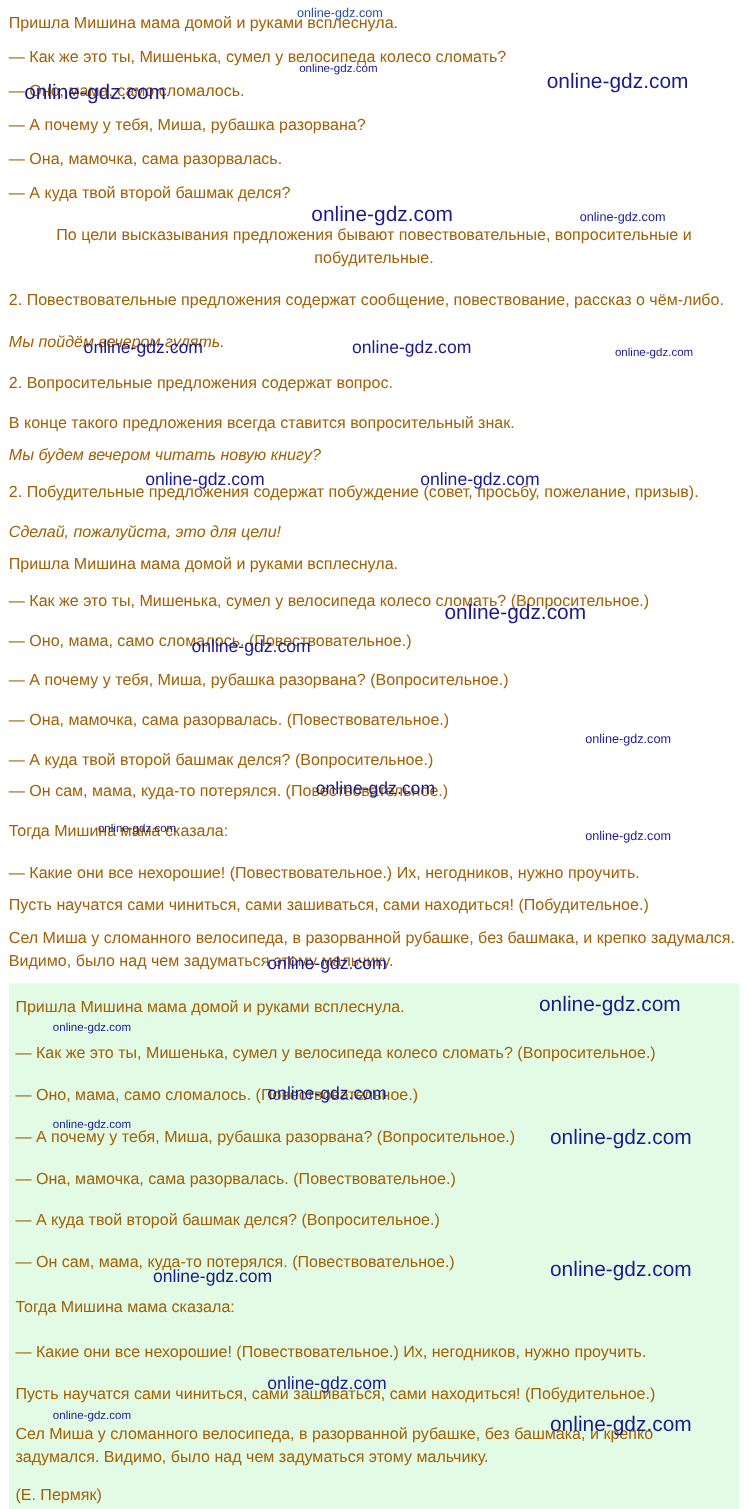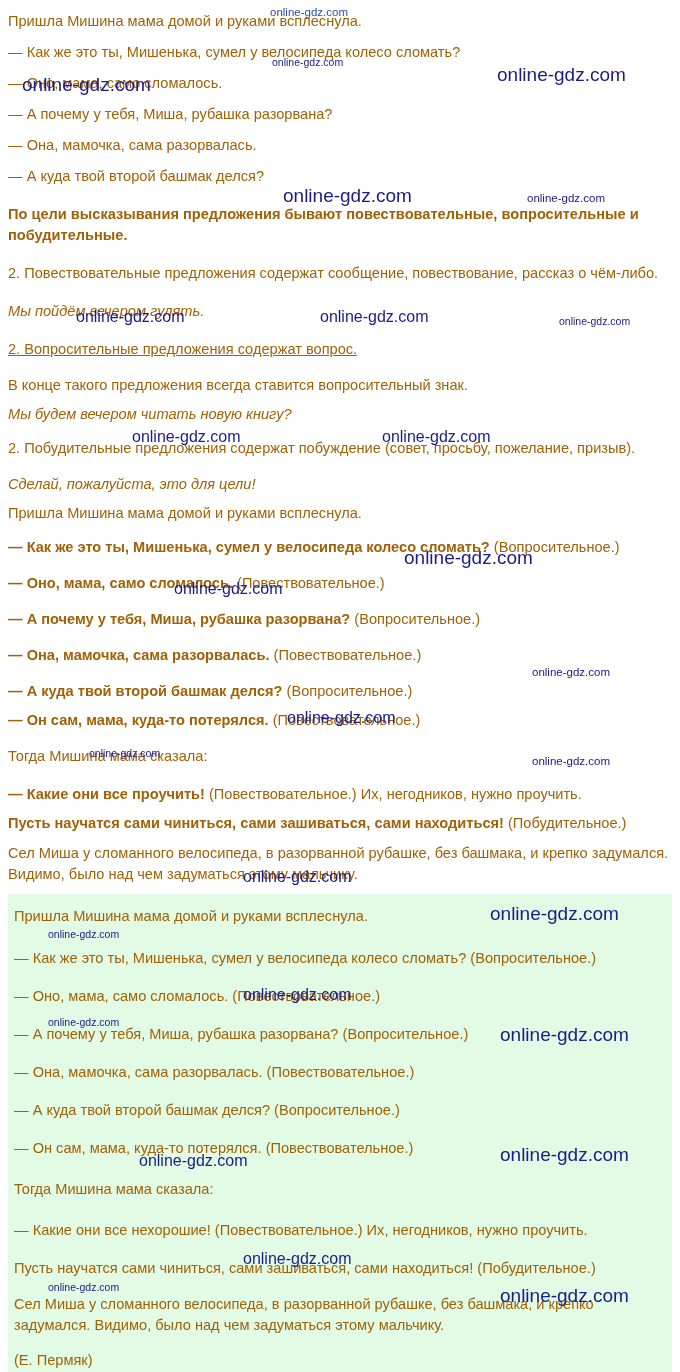--- a/index.html
+++ b/index.html
@@ -22,21 +22,21 @@
     box-sizing: border-box;
     padding: 6px 8px 4px 8px;
   }
   p {
     margin: 0 0 0 0;
     font-size: 14.6px;
     line-height: 21px;
     padding: 5px 0 5px 0;
     color: #a16207;
   }
-  .b { font-weight: bold; }
+  .b { font-weight: normal; text-align: center; }
   .i { font-style: italic; }
   .tight { padding: 3px 0 3px 0; }
   .answer-block {
     background: #e2fbe4;
     padding: 6px 6px 10px 6px;
     margin-top: 6px;
   }
   .answer-block p {
     font-size: 14.6px;
     line-height: 21px;
@@ -98,21 +98,21 @@
   <p>— Оно, мама, само сломалось.</p>
   <p>— А почему у тебя, Миша, рубашка разорвана?</p>
   <p>— Она, мамочка, сама разорвалась.</p>
   <p>— А куда твой второй башмак делся?</p>
 
   <p class="b" style="padding-top:12px;">По цели высказывания предложения бывают повествовательные, вопросительные и побудительные.</p>
 
   <p style="padding-top:12px;">2. Повествовательные предложения содержат сообщение, повествование, рассказ о чём-либо.</p>
   <p class="i" style="padding-top:12px;">Мы пойдём вечером гулять.</p>
 
-  <p style="padding-top:12px;text-decoration:underline;">2. Вопросительные предложения содержат вопрос.</p>
+  <p style="padding-top:12px;">2. Вопросительные предложения содержат вопрос.</p>
   <p style="padding-top:10px;">В конце такого предложения всегда ставится вопросительный знак.</p>
   <p class="i tight">Мы будем вечером читать новую книгу?</p>
 
   <p style="padding-top:10px;">2. Побудительные предложения содержат побуждение (совет, просьбу, пожелание, призыв).</p>
   <p class="i" style="padding-top:10px;">Сделай, пожалуйста, это для цели!</p>
 
   <p class="tight">Пришла Мишина мама домой и руками всплеснула.</p>
 
   <p style="padding-top:10px;">
     <span class="b">— Как же это ты, Мишенька, сумел у велосипеда колесо сломать?</span>
@@ -135,21 +135,21 @@
     <span>(Вопросительное.)</span>
   </p>
   <p class="tight">
     <span class="b">— Он сам, мама, куда-то потерялся.</span>
     <span>(Повествовательное.)</span>
   </p>
 
   <p style="padding-top:12px;">Тогда Мишина мама сказала:</p>
 
   <p style="padding-top:12px;">
-    <span class="b">— Какие они все проучить!</span>
+    <span class="b">— Какие они все нехорошие!</span>
     <span>(Повествовательное.) Их, негодников, нужно проучить.</span>
   </p>
   <p class="tight">
     <span class="b">Пусть научатся сами чиниться, сами зашиваться, сами находиться!</span>
     <span>(Побудительное.)</span>
   </p>
 
   <p class="tight" style="padding-top:6px;">Сел Миша у сломанного велосипеда, в разорванной рубашке, без башмака, и крепко задумался. Видимо, было над чем задуматься этому мальчику.</p>
 
   <div class="answer-block">

